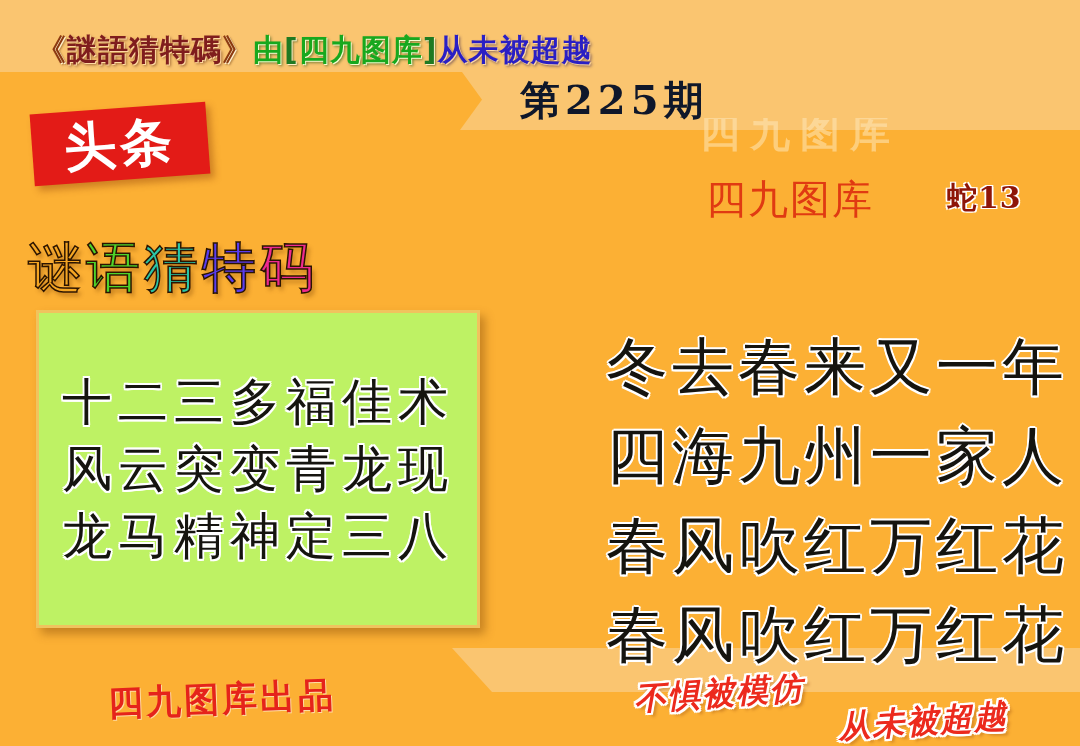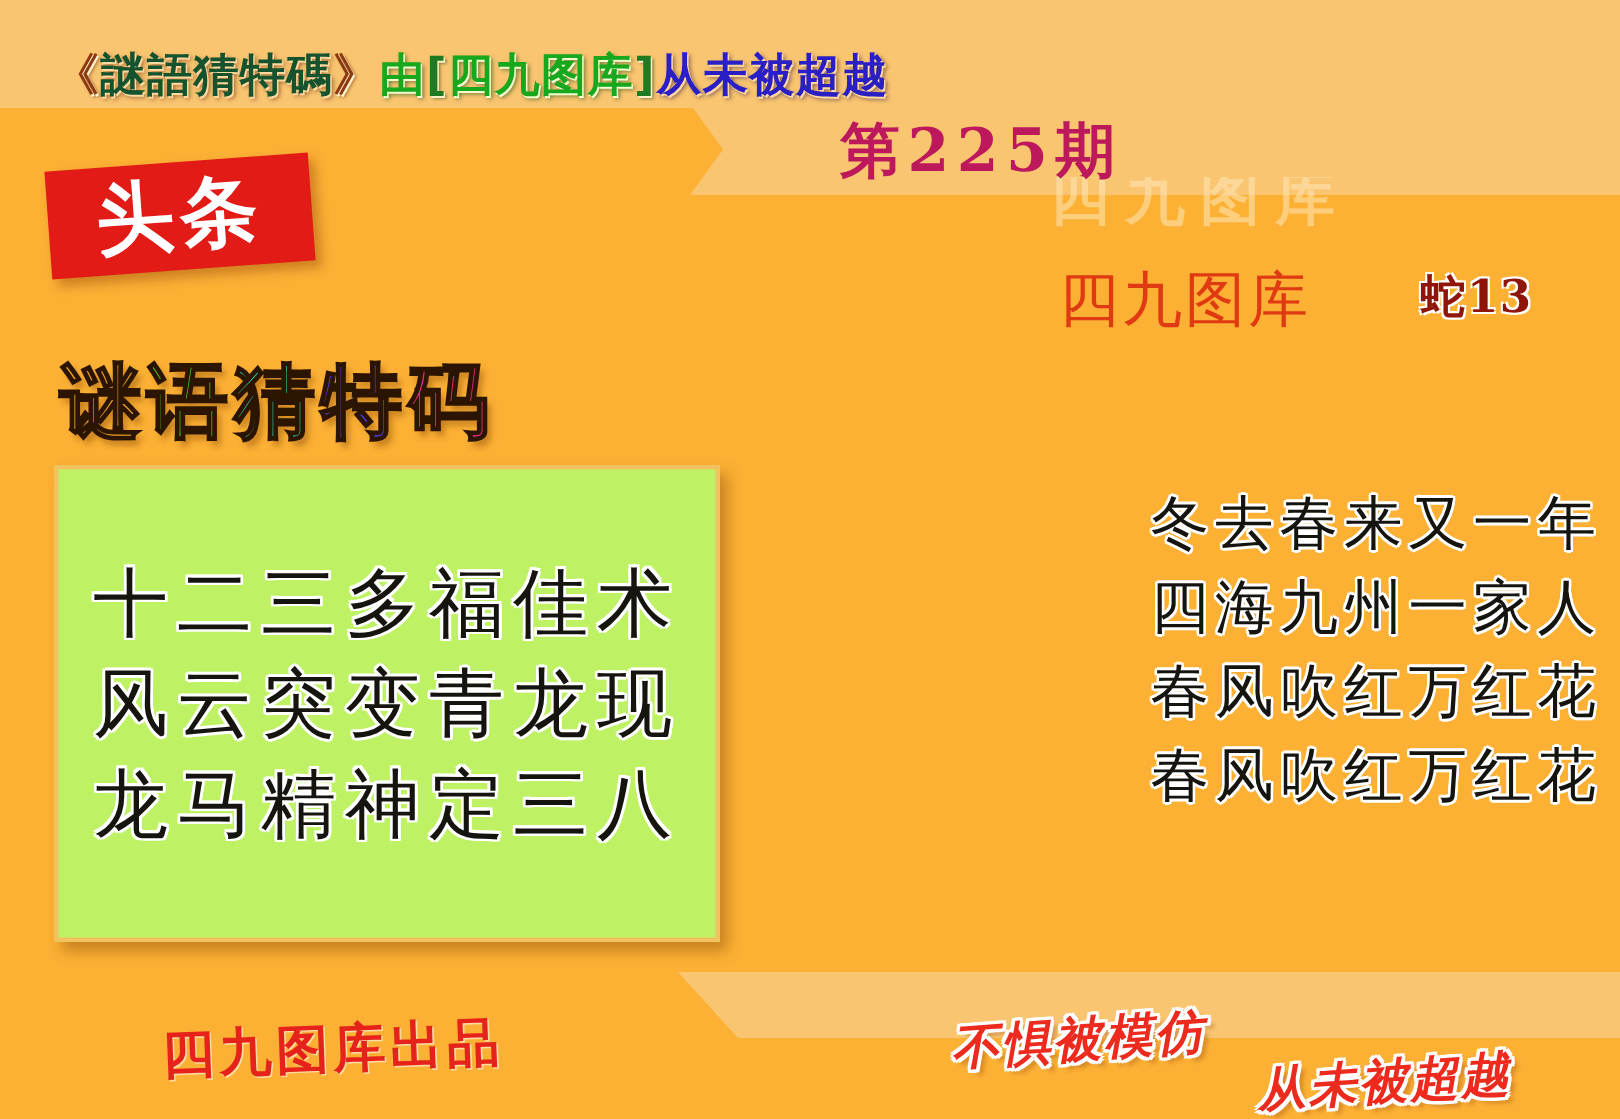--- a/index.html
+++ b/index.html
@@ -51,66 +51,65 @@
     font-size:30px;font-weight:bold;white-space:nowrap;
     font-family:"DejaVu Sans","Liberation Sans",sans-serif;
     letter-spacing:1px;
   }
   .header-title span{display:inline-block;}
   .t-bracket{
     color:#8d3a10;
     text-shadow:1px 1px 0 #fff2cf, 2px 2px 2px rgba(90,40,0,.45);
   }
   .t-red{
-    color:#14532d;
+    color:#7f1d1d;
     text-shadow:1px 1px 0 #ffd9a0, 2px 2px 3px rgba(80,20,0,.5);
     text-align:right;
   }
   .t-green{
     color:#18a81e;
     text-shadow:1px 1px 0 #f4ffd0, 2px 2px 3px rgba(0,60,0,.55);
   }
   .t-blue{
     color:#2a1fc4;
     text-shadow:1px 1px 0 #ffd9a0, 2px 2px 3px rgba(20,0,70,.5);
   }
   .t-brkt-green{
     color:#1f7a22;
     text-shadow:1px 1px 0 #fff0c8, 2px 2px 2px rgba(0,50,0,.45);
   }
 
   
   .issue-no{
     position:absolute;left:520px;top:73px;
     font-family:"DejaVu Serif","Liberation Serif",serif;
-    font-size:40px;color:#be185d;font-weight:bold;
-    letter-spacing:5px;white-space:nowrap;margin-left:40px;
+    font-size:40px;color:#0f172a;font-weight:bold;
+    letter-spacing:5px;white-space:nowrap;
   }
 
   
   .badge-toutiao{
     position:absolute;left:32px;top:108px;
     width:176px;height:72px;background:#e31b17;
     transform:rotate(-4.2deg);
     box-shadow:4px 5px 7px rgba(120,40,0,.35);
     display:flex;align-items:center;justify-content:center;
   }
   .badge-toutiao .badge-text{
     color:#fff;font-size:52px;font-weight:bold;
     letter-spacing:4px;line-height:1;
     font-family:"DejaVu Sans","Liberation Sans",sans-serif;
   }
 
   
   .rainbow-heading{
     position:absolute;left:28px;top:238px;
-    font-size:54px;font-weight:bold;letter-spacing:4px;
+    font-size:54px;font-weight:normal;letter-spacing:4px;
     white-space:nowrap;line-height:1.1;
     font-family:"DejaVu Sans","Liberation Sans",sans-serif;
-    margin-left:12px;
   }
   .rainbow-heading .ch{
     display:inline-block;
     -webkit-text-stroke:1.5px #2b1400;
     text-shadow:3px 4px 4px rgba(120,60,0,.42);
   }
   .rb0{color:#f5a623;}
   .rb1{color:#4fd42a;}
   .rb2{color:#29c6a8;}
   .rb3{color:#5a3df0;}
@@ -152,21 +151,21 @@
     letter-spacing:1px;white-space:nowrap;
     text-shadow:
       -1.4px -1.4px 0 #fff, 1.4px -1.4px 0 #fff,
       -1.4px  1.4px 0 #fff, 1.4px  1.4px 0 #fff;
     margin-left: 39px;
   }
   .poem{
     position:absolute;left:606px;top:322px;width:462px;
   }
   .poem-line{
-    font-size:39px;line-height:1.44;color:#15140f;
+    font-size:62px;line-height:1.44;color:#15140f;
     letter-spacing:4px;white-space:nowrap;text-align:right;
     font-family:"DejaVu Sans","Liberation Sans",sans-serif;
     text-shadow:
       -1.5px -1.5px 0 #fff, 1.5px -1.5px 0 #fff,
       -1.5px  1.5px 0 #fff, 1.5px  1.5px 0 #fff,
        0 -1.7px 0 #fff, 0 1.7px 0 #fff,
       -1.7px 0 0 #fff, 1.7px 0 0 #fff;
   }
 
   

